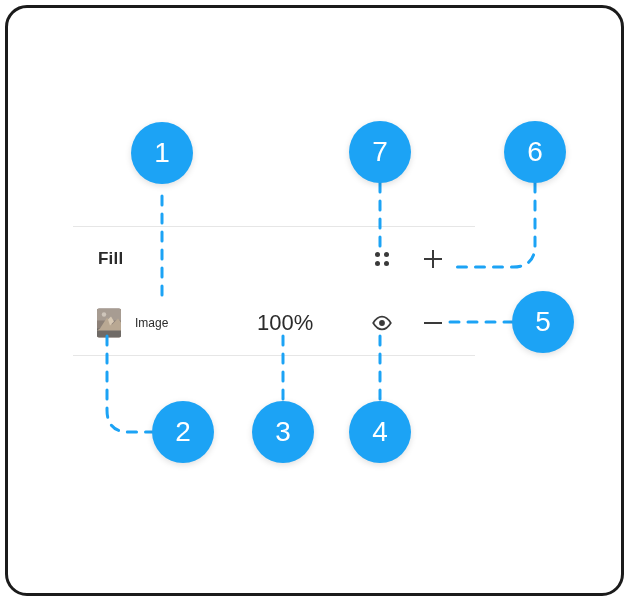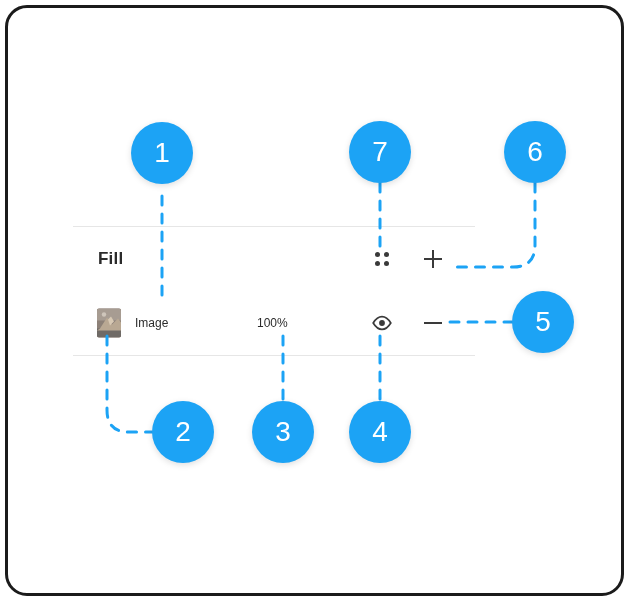--- a/index.html
+++ b/index.html
@@ -88,21 +88,21 @@
     top: 50%;
     transform: translateY(-50%);
     font-size: 12px;
     color: #2b2b2b;
   }
   .opacity-value {
     position: absolute;
     left: 184px;
     top: 50%;
     transform: translateY(-50%);
-    font-size: 12px;
+    font-size: 22px;
     color: #2b2b2b;
   }
 
   
   .icon-slot {
     position: absolute;
     top: 50%;
     transform: translateY(-50%);
     width: 26px;
     height: 26px;

